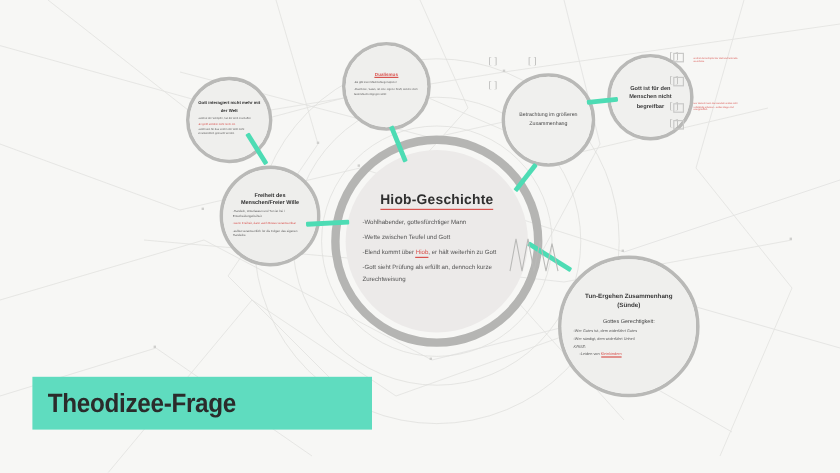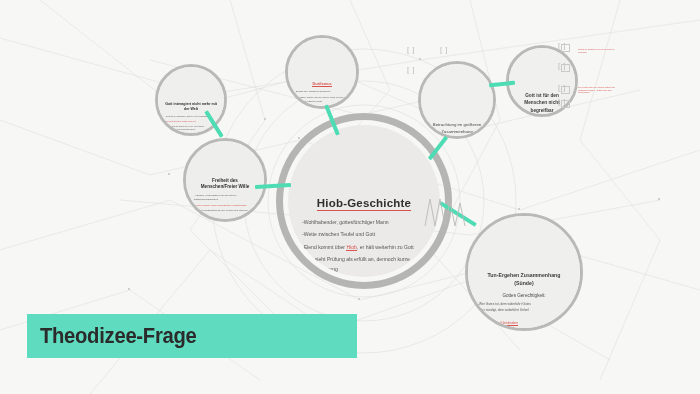--- a/index.html
+++ b/index.html
@@ -12,21 +12,21 @@
   #stage{position:absolute;inset:0;overflow:hidden;background:#f7f7f5;}
   #bg-lines{position:absolute;inset:0;width:700px;height:394px;}
 
   
   .node{
     position:absolute;
     border-radius:50%;
     background:#ececea;
     box-sizing:border-box;
     display:flex;flex-direction:column;
-    align-items:center;justify-content:flex-end;
+    align-items:center;justify-content:center;
     text-align:center;
     color:#4a4a4a;
     overflow:hidden;
   }
   .ring{
     position:absolute;border-radius:50%;
     border:3px solid #b9b9b7;
     box-sizing:border-box;
     pointer-events:none;
   }
@@ -89,21 +89,21 @@
   
   #zig{position:absolute;left:424px;top:193px;width:42px;height:34px;}
 
   
   .frame{position:absolute;border:1px solid #c9c9c7;box-sizing:border-box;background:transparent;}
   .tinytext{position:absolute;color:#d9534f;font-size:1.9px;line-height:1.35;width:40px;}
   .bracket{position:absolute;color:#b6b6b4;font-size:8px;font-family:"Liberation Serif",serif;}
 
   
   #banner{
-    position:absolute;left:27px;top:314px;width:330px;height:44px;
+    position:absolute;left:27px;top:314px;width:283px;height:44px;
     background:#5fdcbf;display:flex;align-items:center;
   }
   #banner .t{
     font-family:"Liberation Sans Narrow","Liberation Sans",sans-serif;
     font-weight:bold;font-size:22px;color:#2b2b2b;
     padding-left:14px;letter-spacing:-.3px;
     transform:scaleX(.92);transform-origin:left center;
   }
 </style>
 </head>

